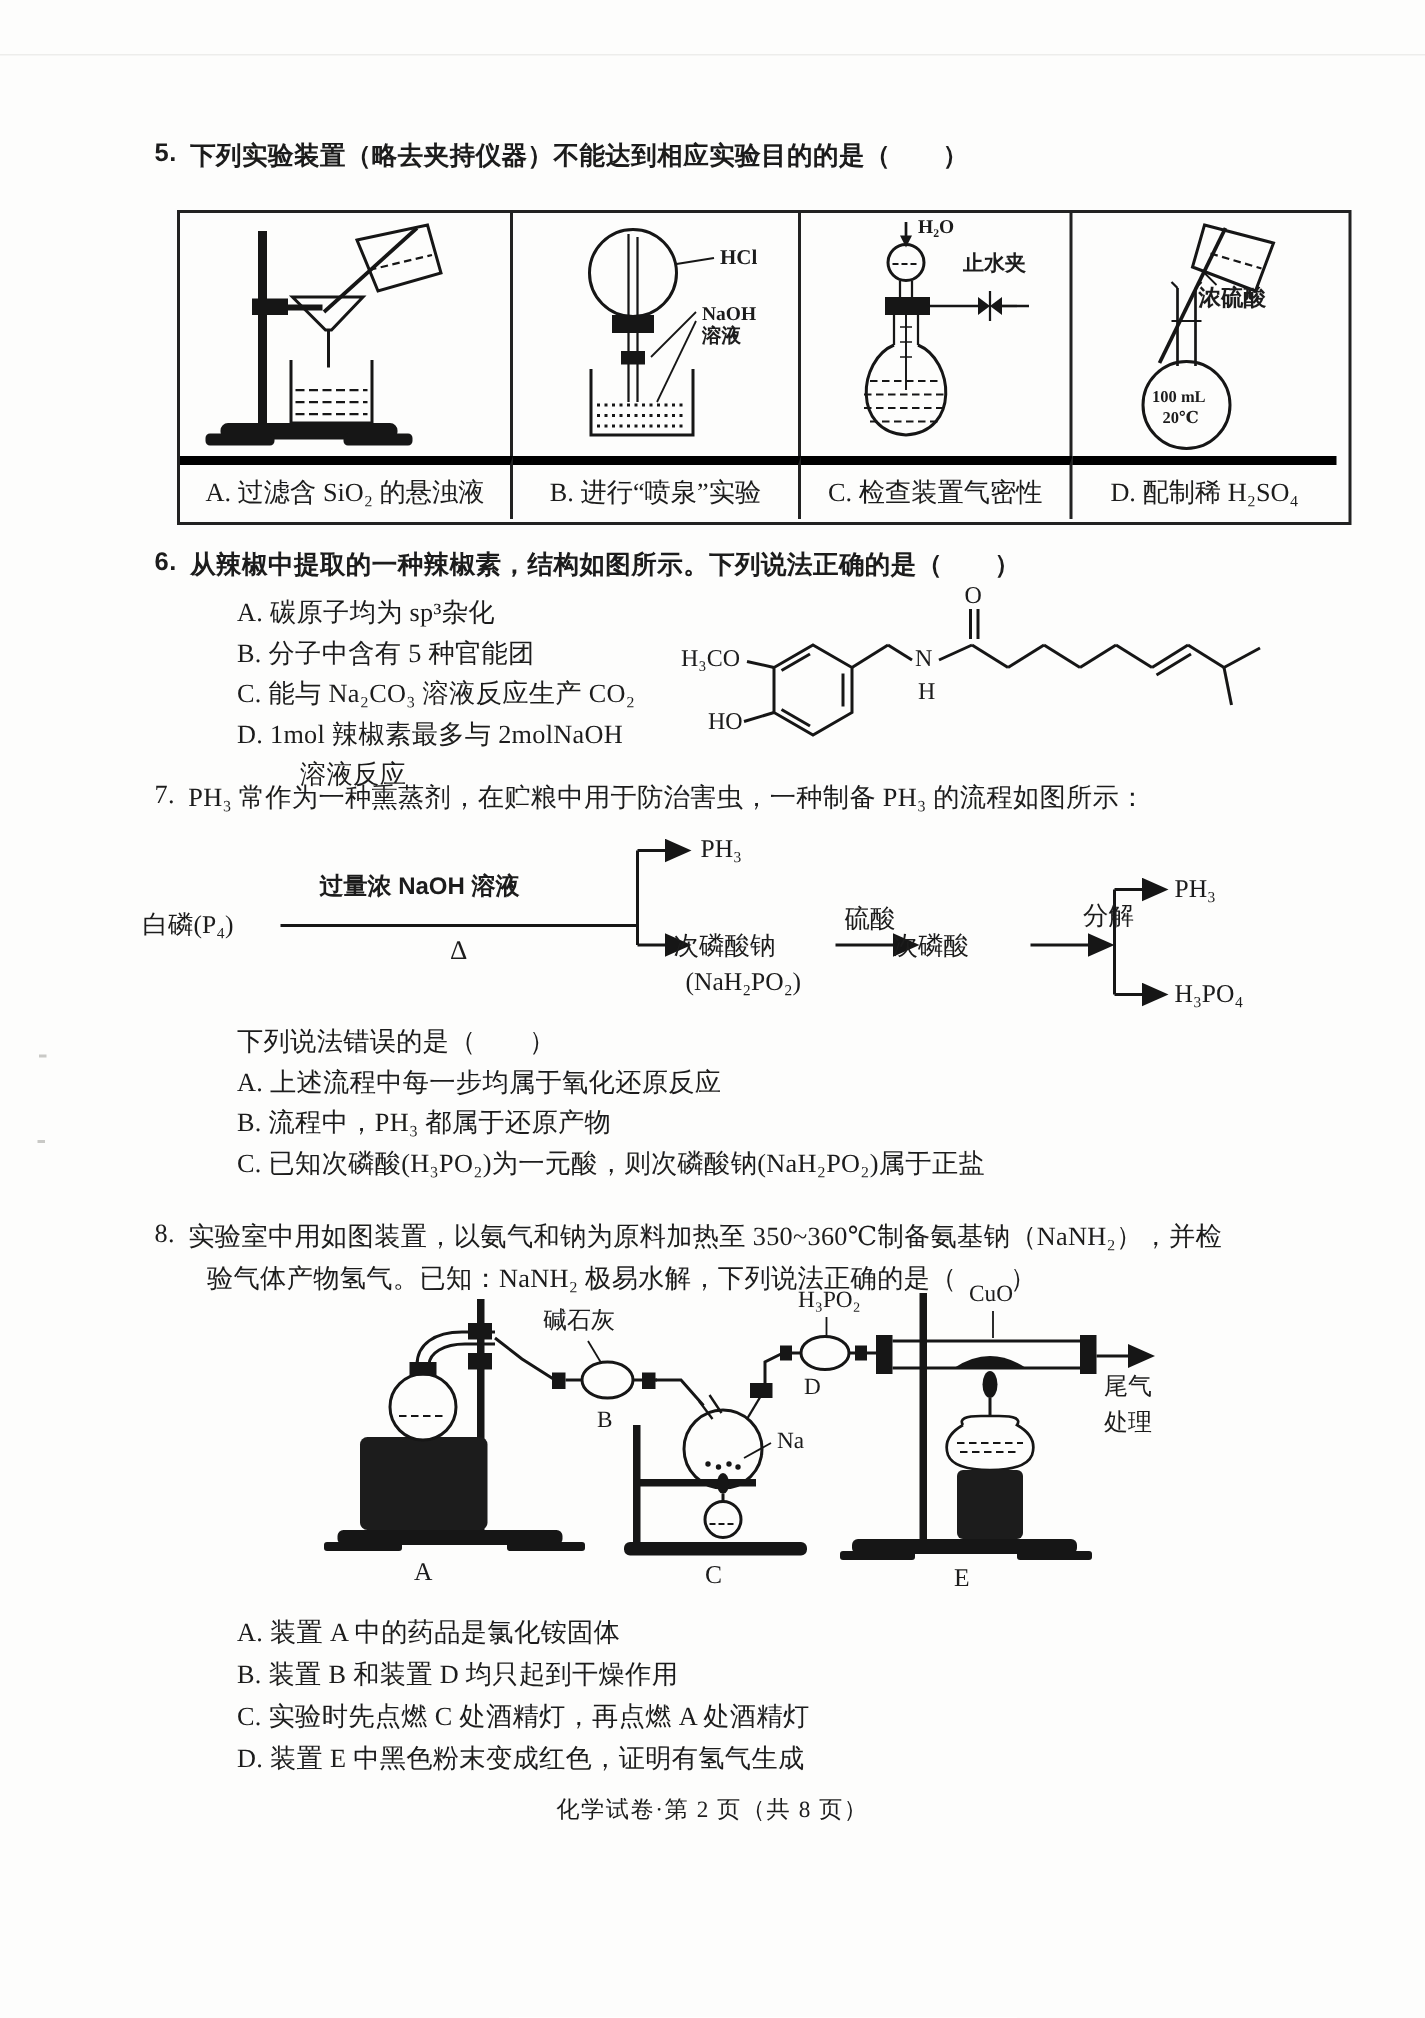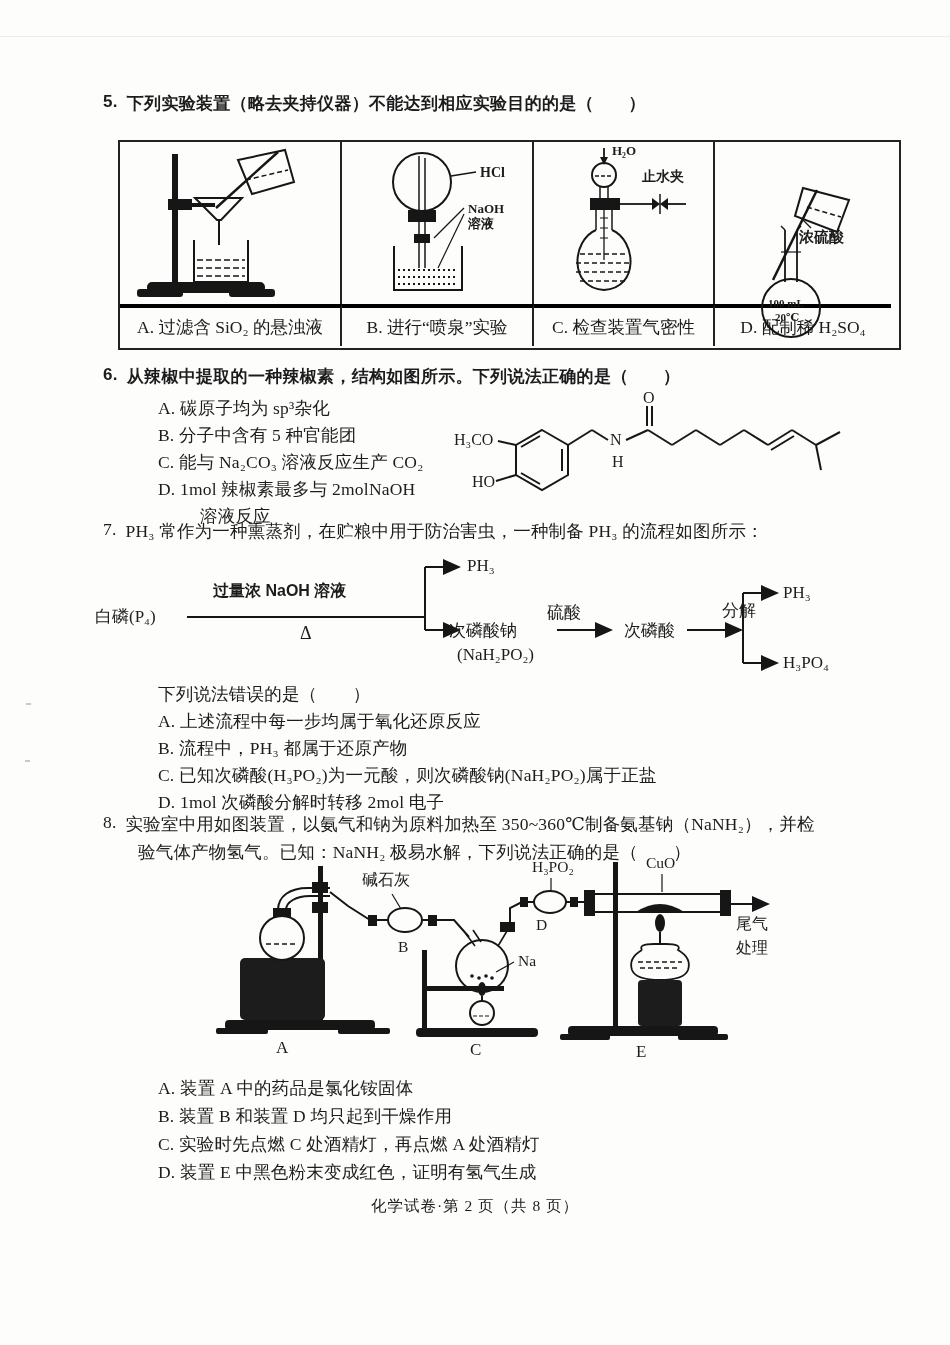--- a/index.html
+++ b/index.html
@@ -6,22 +6,22 @@
   .page{position:relative;width:950px;height:1345px;background:#fdfdfc;overflow:hidden;
         font-family:"Liberation Serif","DejaVu Serif",serif;color:#1c1c1c;}
   .scanline{position:absolute;left:0;top:36px;width:100%;height:1px;background:#ededeb;}
   .row{position:absolute;display:flex;gap:9px;align-items:flex-start;}
   .stem-bold{font-family:"Liberation Sans","DejaVu Sans",sans-serif;font-weight:bold;font-size:17px;letter-spacing:.3px;}
   .stem-serif{font-size:17.5px;letter-spacing:.2px;}
   .opt{position:absolute;left:158px;font-size:17.5px;letter-spacing:.2px;white-space:pre;}
   .tbl{position:absolute;left:118px;top:140px;width:779px;height:206px;border:2px solid #222;
        display:grid;grid-template-columns:222px 192px 181px 176px;grid-template-rows:162px 42px;}
   .cell{border-right:2px solid #222;position:relative;}
-  .cell.last{border-right:none;margin-top:38px;}
-  .cap{border-top:4px solid #000000;border-right:2px solid #222;display:flex;align-items:center;justify-content:center;
+  .cell.last{border-right:none;}
+  .cap{border-top:6px solid #000000;border-right:2px solid #222;display:flex;align-items:center;justify-content:center;
        font-size:17.5px;white-space:pre;}
   .cap.last{border-right:none;}
   .dlabel{position:absolute;line-height:1.05;white-space:pre;}
   .b13{font-size:13px;font-weight:bold;}
   .b14{font-size:14px;font-weight:bold;}
   .b15{font-size:15px;font-weight:bold;}
   .b11{font-size:11px;font-weight:bold;}
   svg{position:absolute;left:0;top:0;}
   .flowtxt{position:absolute;font-size:17px;white-space:pre;}
   .apptxt{position:absolute;font-size:15.5px;white-space:pre;}
@@ -213,32 +213,31 @@
         <line x1="648" y1="40" x2="680" y2="40" marker-end="url(#arr)"></line>
         <line x1="648" y1="110" x2="680" y2="110" marker-end="url(#arr)"></line>
       </g>
     </svg>
     <span class="flowtxt" style="left:0px;top:52px;">白磷(P₄)</span>
     <span class="flowtxt" style="left:118px;top:28px;font-weight:bold;font-family:'Liberation Sans','DejaVu Sans',sans-serif;font-size:16px;">过量浓 NaOH 溶液</span>
     <span class="flowtxt" style="left:205px;top:70px;font-size:18px;">Δ</span>
     <span class="flowtxt" style="left:372px;top:3px;">PH₃</span>
     <span class="flowtxt" style="left:354px;top:66px;">次磷酸钠</span>
     <span class="flowtxt" style="left:362px;top:92px;">(NaH₂PO₂)</span>
-    <span class="flowtxt" style="left:452px;top:48px;">硫酸</span>
-    <span class="flowtxt" style="left:529px;top:66px;">次磷酸</span>
+    <span class="flowtxt" style="left:468px;top:48px;">硫酸</span>
+    <span class="flowtxt" style="left:500px;top:66px;">次磷酸</span>
     <span class="flowtxt" style="left:598px;top:46px;margin-left:29px;">分解</span>
     <span class="flowtxt" style="left:688px;top:30px;">PH₃</span>
     <span class="flowtxt" style="left:688px;top:100px;">H₃PO₄</span>
   </div>
 
   <div class="opt" style="top:682px;">下列说法错误的是（　　）</div>
   <div class="opt" style="top:709px;">A. 上述流程中每一步均属于氧化还原反应</div>
   <div class="opt" style="top:736px;">B. 流程中，PH₃ 都属于还原产物</div>
   <div class="opt" style="top:763px;">C. 已知次磷酸(H₃PO₂)为一元酸，则次磷酸钠(NaH₂PO₂)属于正盐</div>
-  <div class="opt" style="top:790px;">D. 1mol 次磷酸分解时转移 2mol 电子</div>
 
   <div class="row stem-serif" style="left:103px;top:812px;">
     <span>8.</span>
     <span>实验室中用如图装置，以氨气和钠为原料加热至 350~360℃制备氨基钠（NaNH₂），并检</span>
   </div>
   <div class="stem-serif" style="position:absolute;left:138px;top:840px;">验气体产物氢气。已知：NaNH₂ 极易水解，下列说法正确的是（　　）</div>
 
   <div style="position:absolute;left:170px;top:858px;width:640px;height:205px;">
     <svg width="640" height="205" viewBox="0 0 640 205">
       <defs>

